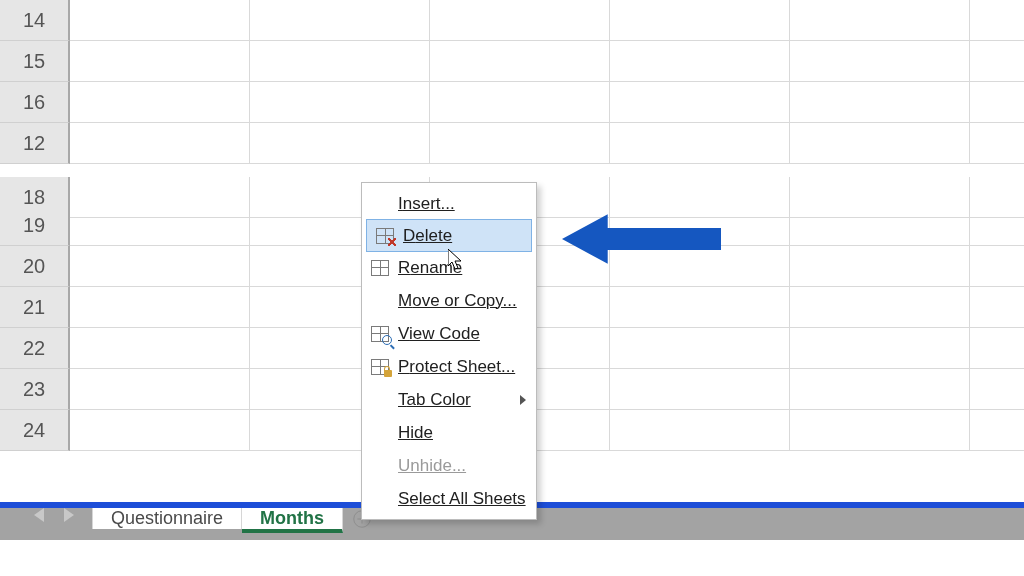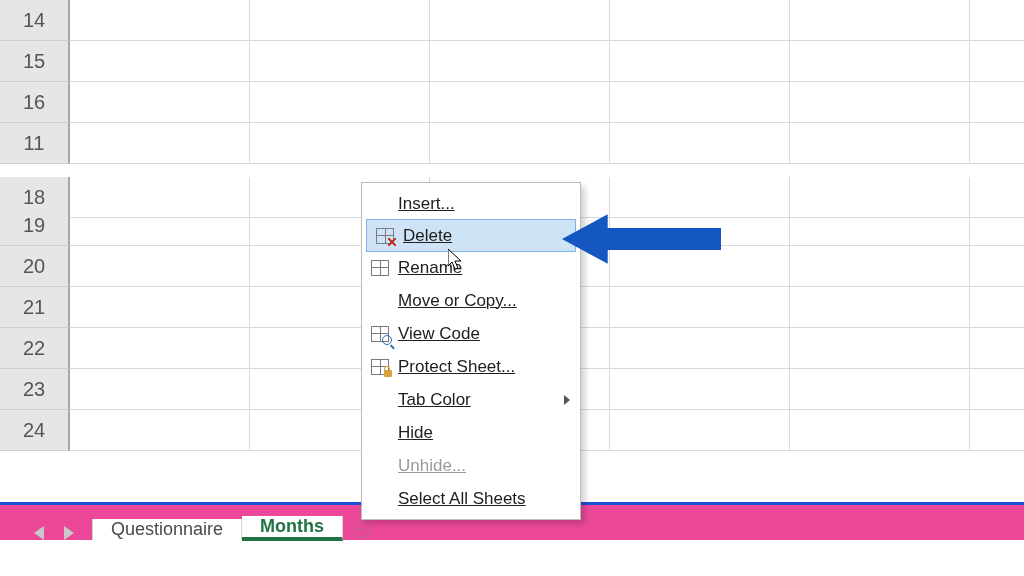--- a/index.html
+++ b/index.html
@@ -14,39 +14,39 @@
     background: #e6e6e6; color: #555; font-size: 20px;
     border-right: 2px solid #a8a8a8; border-bottom: 1px solid #d0d0d0;
   }
   .row .cells { position: absolute; left: 70px; right: 0; top: 0; height: 100%; display: flex; }
   .row .cell { flex: 0 0 180px; height: 100%; border-right: 1px solid #d9d9d9; border-bottom: 1px solid #d9d9d9; }
   .row.lastvis .hdr, .row.lastvis .cell { border-bottom: 0; }
 
   
   .tabbar {
     position: absolute; left: 0; right: 0; bottom: 36px; height: 38px;
-    background: #ec4899; border-top: 3px solid #1d4ed8; display: flex; align-items: flex-end;
+    background: #a3a3a3; border-top: 6px solid #1d4ed8; display: flex; align-items: flex-start;
   }
   .tabbar-overlay { position:absolute; left:0; right:0; bottom:0; height:36px; background:#fff; }
   .navgrp { display: flex; align-items: center; gap: 20px; padding: 0 18px 0 34px; }
   .nav-tri { width: 0; height: 0; border-style: solid; }
   .nav-prev { border-width: 7px 10px 7px 0; border-color: transparent #c8c8c8 transparent transparent; }
   .nav-next { border-width: 7px 0 7px 10px; border-color: transparent transparent transparent #c8c8c8; }
   .tab {
     display: flex; align-items: center; padding: 0 18px; color: #4a4a4a; font-size: 18px;
     border-right: 1px solid #d6d6d6; background: #fff; cursor: default;
   }
   .tab.inactive-left { border-left: 1px solid #d6d6d6; }
   .tab.active { font-weight: 700; color: #217346; border-bottom: 4px solid #217346; padding-bottom: 0; margin-bottom: -1px; }
   .addtab { width: 38px; display:flex; align-items:center; justify-content:center; opacity: 0.55; }
   .addtab svg { width: 22px; height: 22px; }
 
   
   .ctxmenu {
-    position: absolute; width: 220px; left: 361px; top: 182px;
+    position: absolute; width: 176px; left: 361px; top: 182px;
     background: #fff; border: 1px solid #bcbcbc; box-shadow: 4px 4px 6px rgba(0,0,0,0.18);
     padding: 4px 0;
   }
   .ctxitem { position: relative; height: 33px; display:flex; align-items:center; color:#202020; font-size:17px; }
   .ctxitem .iconcell { width: 36px; height: 100%; display:flex; align-items:center; justify-content:center; }
   .ctxitem .lbl { flex:1; }
   .ctxitem .arrow { position:absolute; right:10px; top:50%; transform:translateY(-50%); width:0;height:0; border-style:solid; border-width:5px 0 5px 6px; border-color: transparent transparent transparent #555; }
   .ctxitem.hover { background:#cfe3f7; border:1px solid #7fb2e5; margin:-1px 4px; }
   .ctxitem.disabled { color:#9a9a9a;text-decoration:underline; }
   .ul { text-decoration: underline; text-decoration-thickness: 1px; }
@@ -102,21 +102,21 @@
       <div class="cells">
         <div class="cell"></div>
         <div class="cell"></div>
         <div class="cell"></div>
         <div class="cell"></div>
         <div class="cell"></div>
         <div class="cell"></div>
       </div>
     </div>
   <div class="row" style="top:123px">
-      <div class="hdr">11</div>
+      <div class="hdr">12</div>
       <div class="cells">
         <div class="cell"></div>
         <div class="cell"></div>
         <div class="cell"></div>
         <div class="cell"></div>
         <div class="cell"></div>
         <div class="cell"></div>
       </div>
     </div>
   <div class="row" style="top:177px">

